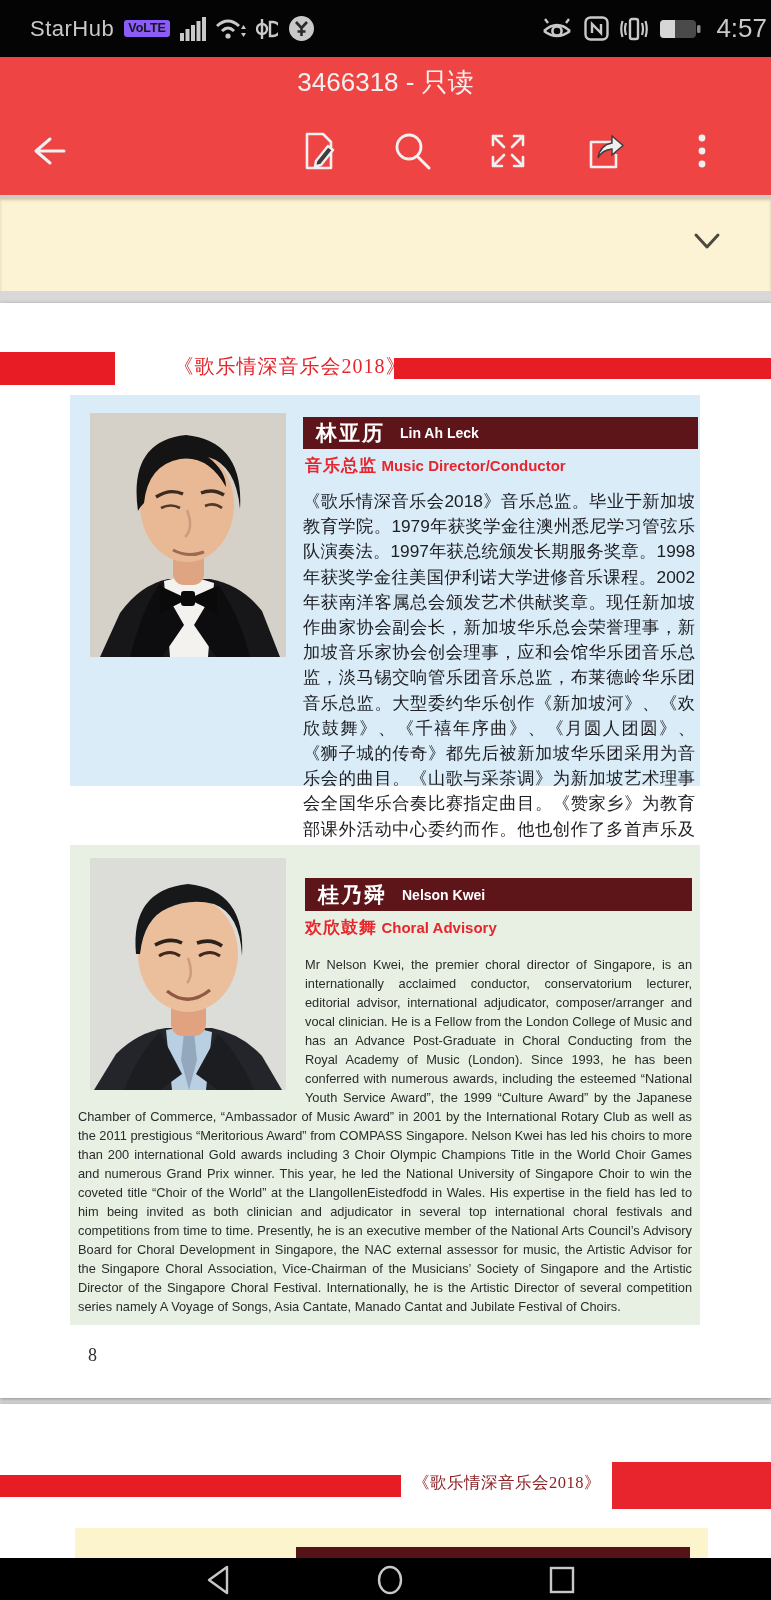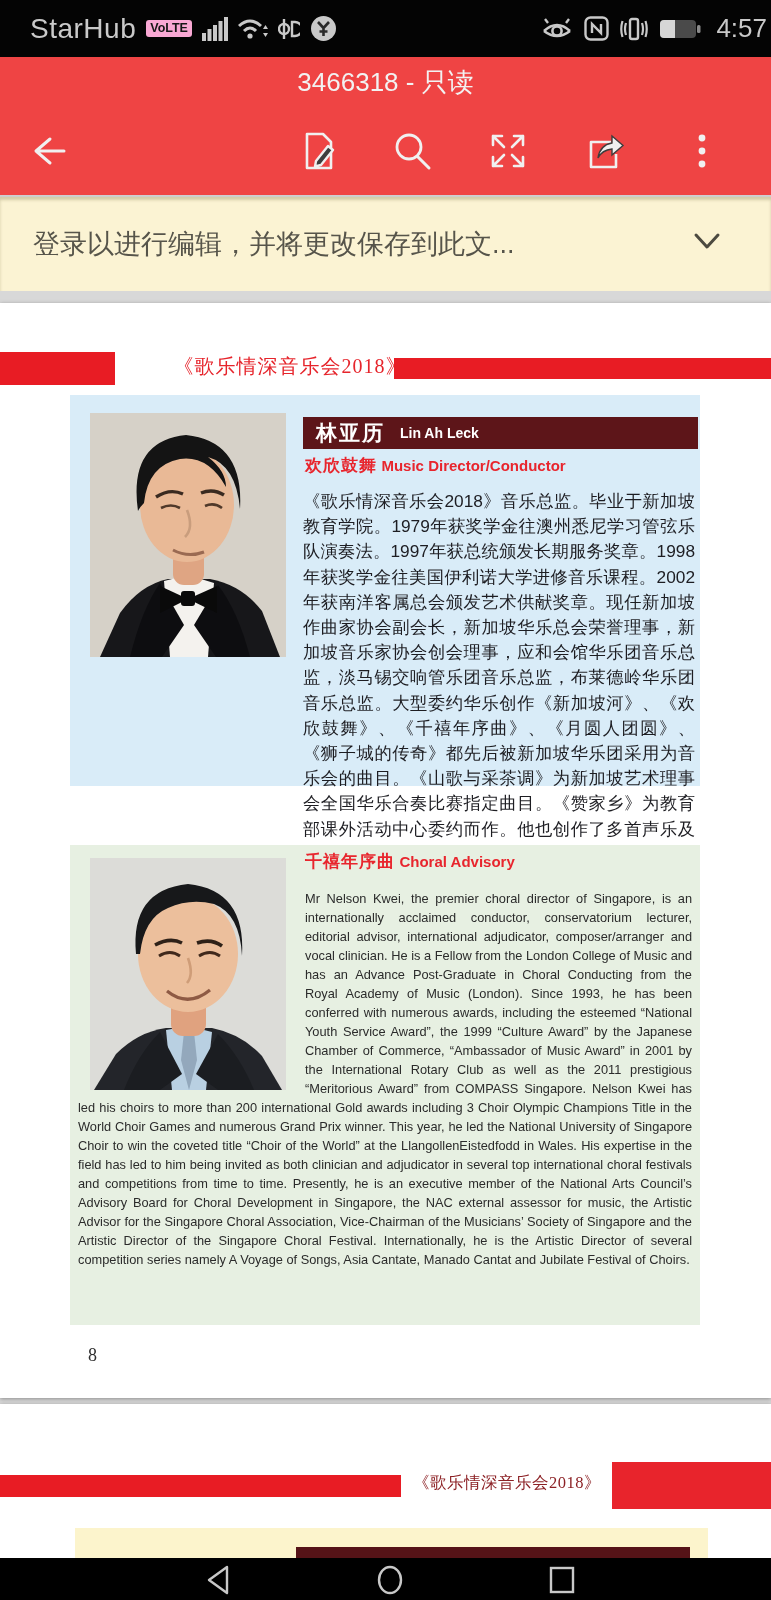--- a/index.html
+++ b/index.html
@@ -5,22 +5,22 @@
   * { margin:0; padding:0; box-sizing:border-box; }
   html,body { width:771px; height:1600px; background:#000; overflow:hidden; }
   body { font-family:"Liberation Sans","DejaVu Sans",sans-serif; position:relative; }
   .screen { position:absolute; inset:0; width:771px; height:1600px; background:#cfcfcf; }
 
   
   .status-bar { position:absolute; top:0; left:0; width:771px; height:57px; background:#040404;
     display:flex; align-items:center; justify-content:space-between; color:#c9c9c9; }
   .sb-left { display:flex; align-items:center; gap:10px; padding-left:30px; }
   .sb-right { display:flex; align-items:center; gap:11px; padding-right:4px; }
-  .sb-carrier { font-size:28px; letter-spacing:.5px; }
-  .sb-volte { background:#f9a8d4; color:#161616; font-size:12.5px; font-weight:bold; border-radius:3px; padding:2px 4px; line-height:1; }
+  .sb-carrier { font-size:22px; letter-spacing:.5px; }
+  .sb-volte { background:#8b5cf6; color:#161616; font-size:12.5px; font-weight:bold; border-radius:3px; padding:2px 4px; line-height:1; }
   .sb-time { font-size:26px; margin-left:4px; }
   .sb-ic { display:inline-flex; align-items:center; }
 
   
   .app-bar { position:absolute; top:57px; left:0; width:771px; height:138px; background:#ef4444; }
   .app-title { position:absolute; top:8px; left:0; width:100%; text-align:center; color:#f2f2f2; font-size:26px; }
   .tb-btn { position:absolute; top:70px; width:48px; height:48px; display:flex; align-items:center; justify-content:center; }
   .tb-back { left:24px; } .tb-edit { left:294px; } .tb-search { left:388px; }
   .tb-full { left:484px; } .tb-share { left:580px; } .tb-more { left:678px; }
 
@@ -206,21 +206,20 @@
         <svg width="44" height="44" viewBox="0 0 44 44" fill="#f0f0f0">
           <circle cx="22" cy="9" r="3.4"></circle>
             <circle cx="22" cy="22" r="3.4"></circle>
             <circle cx="22" cy="35" r="3.4"></circle>
         </svg>
       </span>
     </div>
   </div>
 
   <div class="banner">
-    <span class="banner-msg">登录以进行编辑，并将更改保存到此文...</span>
     <span class="banner-chevron">
       <svg width="32" height="22" viewBox="0 0 32 22">
         <path d="M5 4 L16 16 L27 4" stroke="#4c4a40" stroke-width="3" fill="none" stroke-linecap="round" stroke-linejoin="round"></path>
       </svg>
     </span>
   </div>
 
   <div class="viewport">
 
     <section class="page page-8">
@@ -249,21 +248,21 @@
             <path d="M98 186 L127 173 L127 200 Z" fill="#0a0a0a"></path>
             <rect x="91" y="178" width="14" height="15" rx="3" fill="#0a0a0a"></rect>
           </svg>
         </span>
         <div class="bio-col">
           <div class="name-bar">
             <span class="name-zh">林亚历</span>
             <span class="name-en">Lin Ah Leck</span>
           </div>
           <div class="role-line">
-            <span class="role-zh">欢欣鼓舞</span>
+            <span class="role-zh">音乐总监</span>
             <span class="role-en">Music Director/Conductor</span>
           </div>
           <p class="bio-zh">《歌乐情深音乐会2018》音乐总监。毕业于新加坡教育学院。1979年获奖学金往澳州悉尼学习管弦乐队演奏法。1997年获总统颁发长期服务奖章。1998年获奖学金往美国伊利诺大学进修音乐课程。2002年获南洋客属总会颁发艺术供献奖章。现任新加坡作曲家协会副会长，新加坡华乐总会荣誉理事，新加坡音乐家协会创会理事，应和会馆华乐团音乐总监，淡马锡交响管乐团音乐总监，布莱德岭华乐团音乐总监。大型委约华乐创作《新加坡河》、《欢欣鼓舞》、《千禧年序曲》、《月圆人团圆》、《狮子城的传奇》都先后被新加坡华乐团采用为音乐会的曲目。《山歌与采茶调》为新加坡艺术理事会全国华乐合奏比赛指定曲目。《赞家乡》为教育部课外活动中心委约而作。他也创作了多首声乐及管弦乐作品。</p>
         </div>
       </div>
 
       <div class="card card-green">
         <span class="photo photo-2">
           <svg width="196" height="232" viewBox="0 0 196 232">
             <rect width="196" height="232" fill="#dcdcd8"></rect>
@@ -276,22 +275,26 @@
             <ellipse cx="98" cy="96" rx="50" ry="58" fill="#ecbf9c"></ellipse>
             <path d="M46 96 Q40 32 98 26 Q156 32 152 98 Q150 56 124 46 Q100 40 78 50 Q54 60 50 96 Z" fill="#17181a"></path>
             <path d="M65 87 q15 -8 27 -2" stroke="#2e2118" stroke-width="3.6" fill="none"></path>
             <path d="M107 85 q14 -5 25 3" stroke="#2e2118" stroke-width="3.6" fill="none"></path>
             <path d="M69 98 q11 -7 21 0" stroke="#40291c" stroke-width="3" fill="none"></path>
             <path d="M109 98 q11 -7 21 0" stroke="#40291c" stroke-width="3" fill="none"></path>
             <path d="M98 100 q6 17 -1 25" stroke="#cf9d78" stroke-width="2.6" fill="none"></path>
             <path d="M77 133 q21 17 43 -1" stroke="#8e5a44" stroke-width="3.2" fill="none"></path>
           </svg>
         </span>
+        <div class="name-bar g-name-bar">
+          <span class="name-zh">桂乃舜</span>
+          <span class="name-en">Nelson Kwei</span>
+        </div>
         <div class="role-line">
-          <span class="role-zh">千禧年序曲</span>
+          <span class="role-zh">欢欣鼓舞</span>
           <span class="role-en">Choral Advisory</span>
         </div>
         <p class="bio-en">Mr Nelson Kwei, the premier choral director of Singapore, is an internationally acclaimed conductor, conservatorium lecturer, editorial advisor, international adjudicator, composer/arranger and vocal clinician.  He is a Fellow from the London College of Music and has an Advance Post-Graduate in Choral Conducting from the Royal Academy of Music (London).  Since 1993, he has been conferred with numerous awards, including the esteemed “National Youth Service Award”, the 1999 “Culture Award” by the Japanese Chamber of Commerce, “Ambassador of Music Award” in 2001 by the International Rotary Club as well as the 2011 prestigious “Meritorious Award” from COMPASS Singapore.  Nelson Kwei has led his choirs to more than 200 international Gold awards including 3 Choir Olympic Champions Title in the World Choir Games and numerous Grand Prix winner.  This year, he led the National University of Singapore Choir to win the coveted title “Choir of the World” at the LlangollenEistedfodd in Wales.  His expertise in the field has led to him being invited as both clinician and adjudicator in several top international choral festivals and competitions from time to time.  Presently, he is an executive member of the National Arts Council’s Advisory Board for Choral Development in Singapore, the NAC external assessor for music, the Artistic Advisor for the Singapore Choral Association, Vice-Chairman of the Musicians’ Society of Singapore and the Artistic Director of the Singapore Choral Festival.  Internationally, he is the Artistic Director of several competition series namely A Voyage of Songs, Asia Cantate, Manado Cantat and Jubilate Festival of Choirs.</p>
       </div>
 
       <div class="pagenum">8</div>
     </section>
 
     <section class="page page-9">
       <div class="p9-bar-left"></div>

